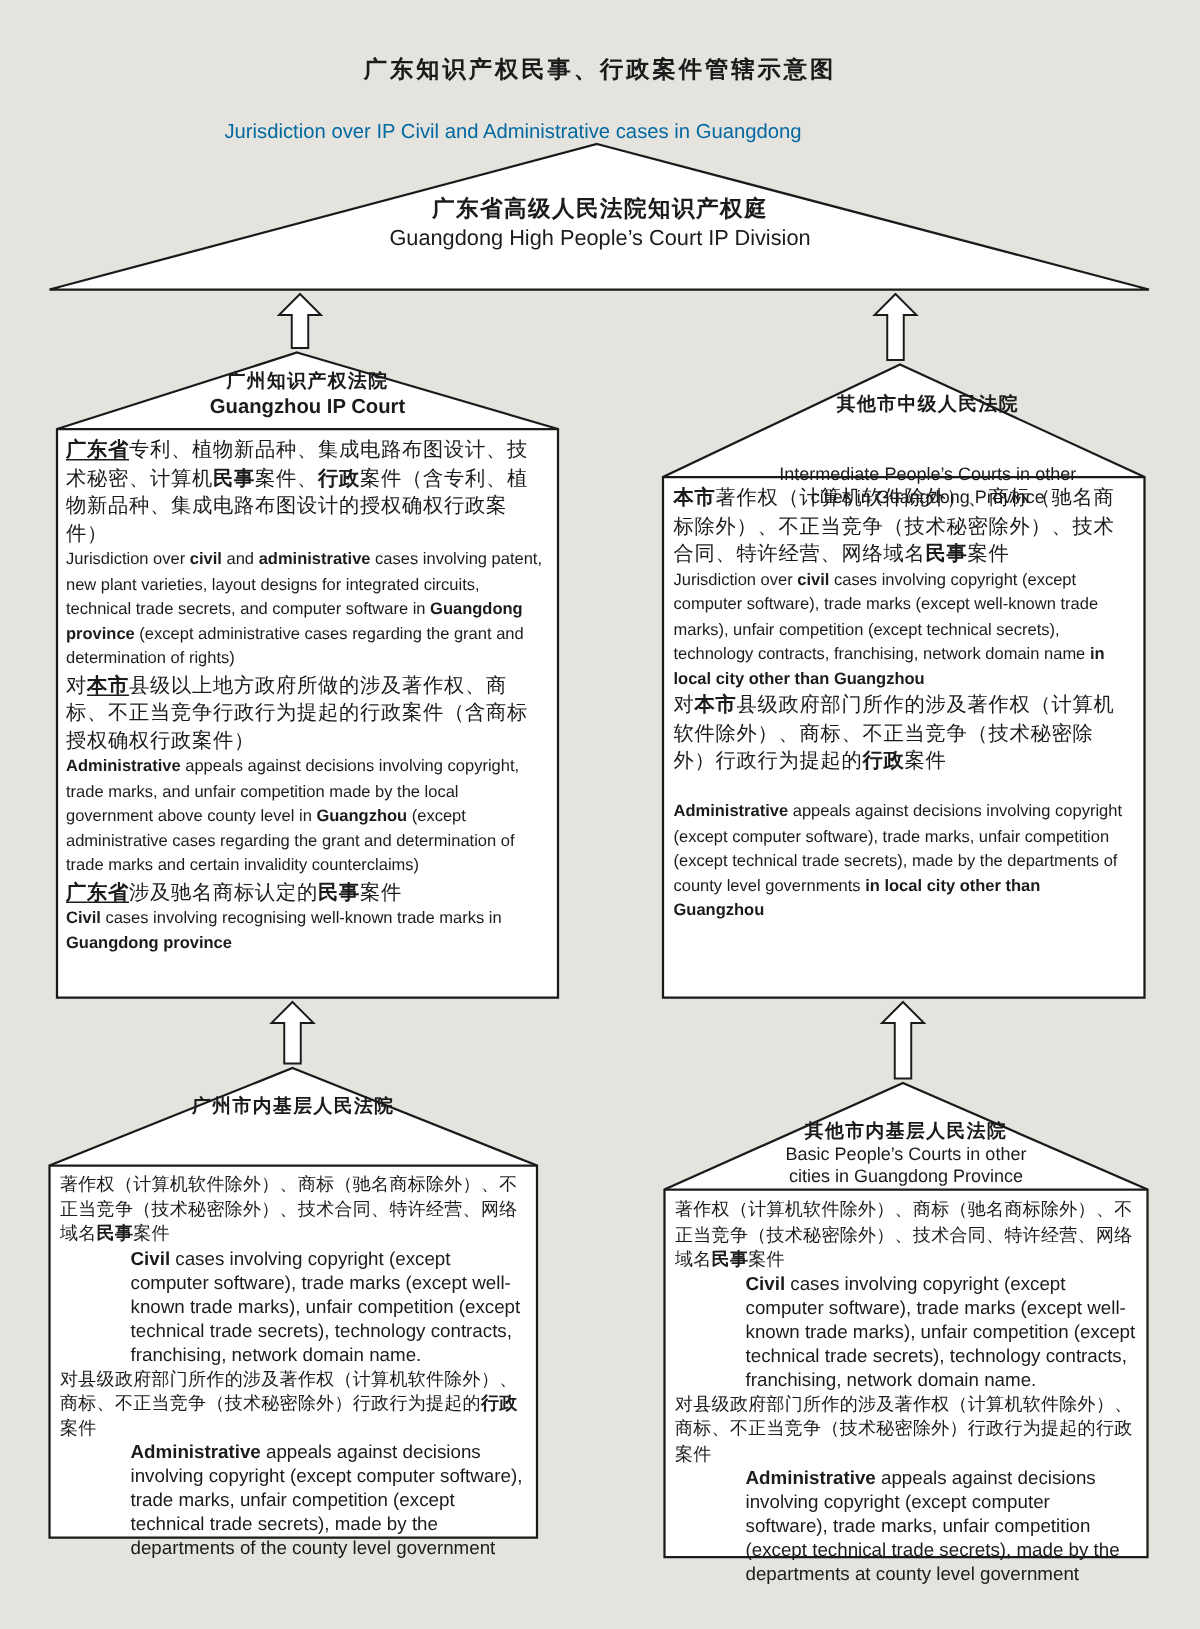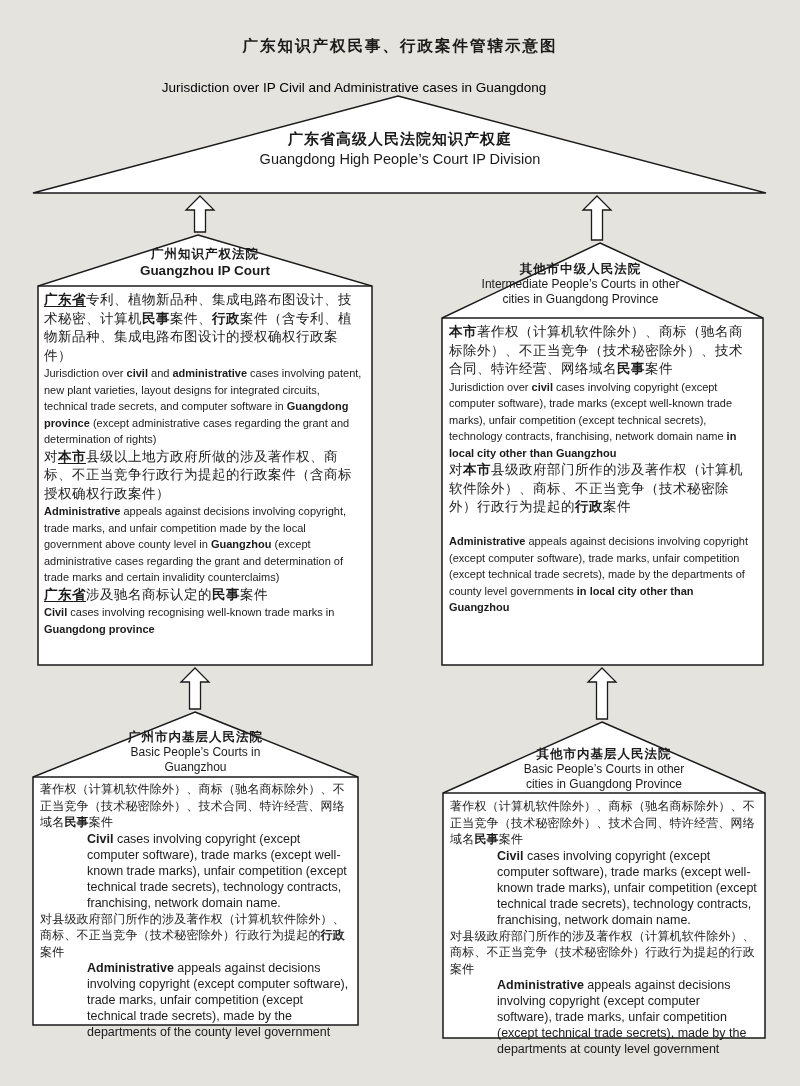--- a/index.html
+++ b/index.html
@@ -16,33 +16,33 @@
   }
   svg.shapes{position:absolute;left:0;top:0;}
   .abs{position:absolute;}
   .center{text-align:center;}
 
   .page-title{
     left:0;top:36px;width:800px;
     font-size:15.5px;font-weight:bold;letter-spacing:2px;
   }
   .page-subtitle{
-    left:12px;top:80px;width:684px;
-    font-size:13.5px;color:#000000;
+    left:0;top:80px;width:684px;
+    font-size:13.5px;color:#0369a1;
   }
   .tri-cn{left:0;top:130px;width:800px;font-size:15px;font-weight:bold;letter-spacing:1px;}
   .tri-en{left:0;top:151px;width:800px;font-size:14.5px;}
 
   .hdr{display:flex;flex-direction:column;align-items:center;}
   .hdr-cn{font-size:12.5px;font-weight:bold;letter-spacing:1px;line-height:15px;}
   .hdr-en{font-size:12px;line-height:14.5px;}
   .hdr-en.big{font-size:13.5px;font-weight:bold;line-height:17px;}
 
   .hdr-ml{left:38px;top:247px;width:334px;}
-  .hdr-mr{left:420px;top:262px;width:321px;}
+  .hdr-mr{left:458px;top:262px;width:321px;gap:32px;}
   .hdr-mr .hdr-en{width:225px;}
   .hdr-bl{left:33px;top:730px;width:325px;}
   .hdr-bl .hdr-en{width:160px;}
   .hdr-br{left:443px;top:747px;width:322px;}
   .hdr-br .hdr-en{width:190px;}
 
   .body-text p{margin:0;}
   .para-cn{font-size:13.5px;line-height:18.5px;letter-spacing:0.5px;}
   .para-en{font-size:11px;line-height:16.5px;}
   .bottom .para-cn{font-size:12px;line-height:16.5px;letter-spacing:0.2px;}
@@ -105,21 +105,20 @@
     <div class="hdr-en big center">Guangzhou IP Court</div>
   </div>
 
   <div class="abs hdr hdr-mr">
     <div class="hdr-cn center">其他市中级人民法院</div>
     <div class="hdr-en center">Intermediate People’s Courts in other cities in Guangdong Province</div>
   </div>
 
   <div class="abs hdr hdr-bl">
     <div class="hdr-cn center">广州市内基层人民法院</div>
-    <div class="hdr-en center">Basic People’s Courts in Guangzhou</div>
   </div>
 
   <div class="abs hdr hdr-br">
     <div class="hdr-cn center">其他市内基层人民法院</div>
     <div class="hdr-en center">Basic People’s Courts in other cities in Guangdong Province</div>
   </div>
 
   <div class="abs body-text body-ml">
       <p class="para-cn"><span class="seg-b seg-u">广东省</span><span>专利、植物新品种、集成电路布图设计、技术秘密、计算机</span><span class="seg-b">民事</span><span>案件、</span><span class="seg-b">行政</span><span>案件（含专利、植物新品种、集成电路布图设计的授权确权行政案件）</span></p>
       <p class="para-en"><span>Jurisdiction over </span><span class="seg-b">civil</span><span> and </span><span class="seg-b">administrative</span><span> cases involving patent, new plant varieties, layout designs for integrated circuits, technical trade secrets, and computer software in </span><span class="seg-b">Guangdong province</span><span> (except administrative cases regarding the grant and determination of rights)</span></p>

